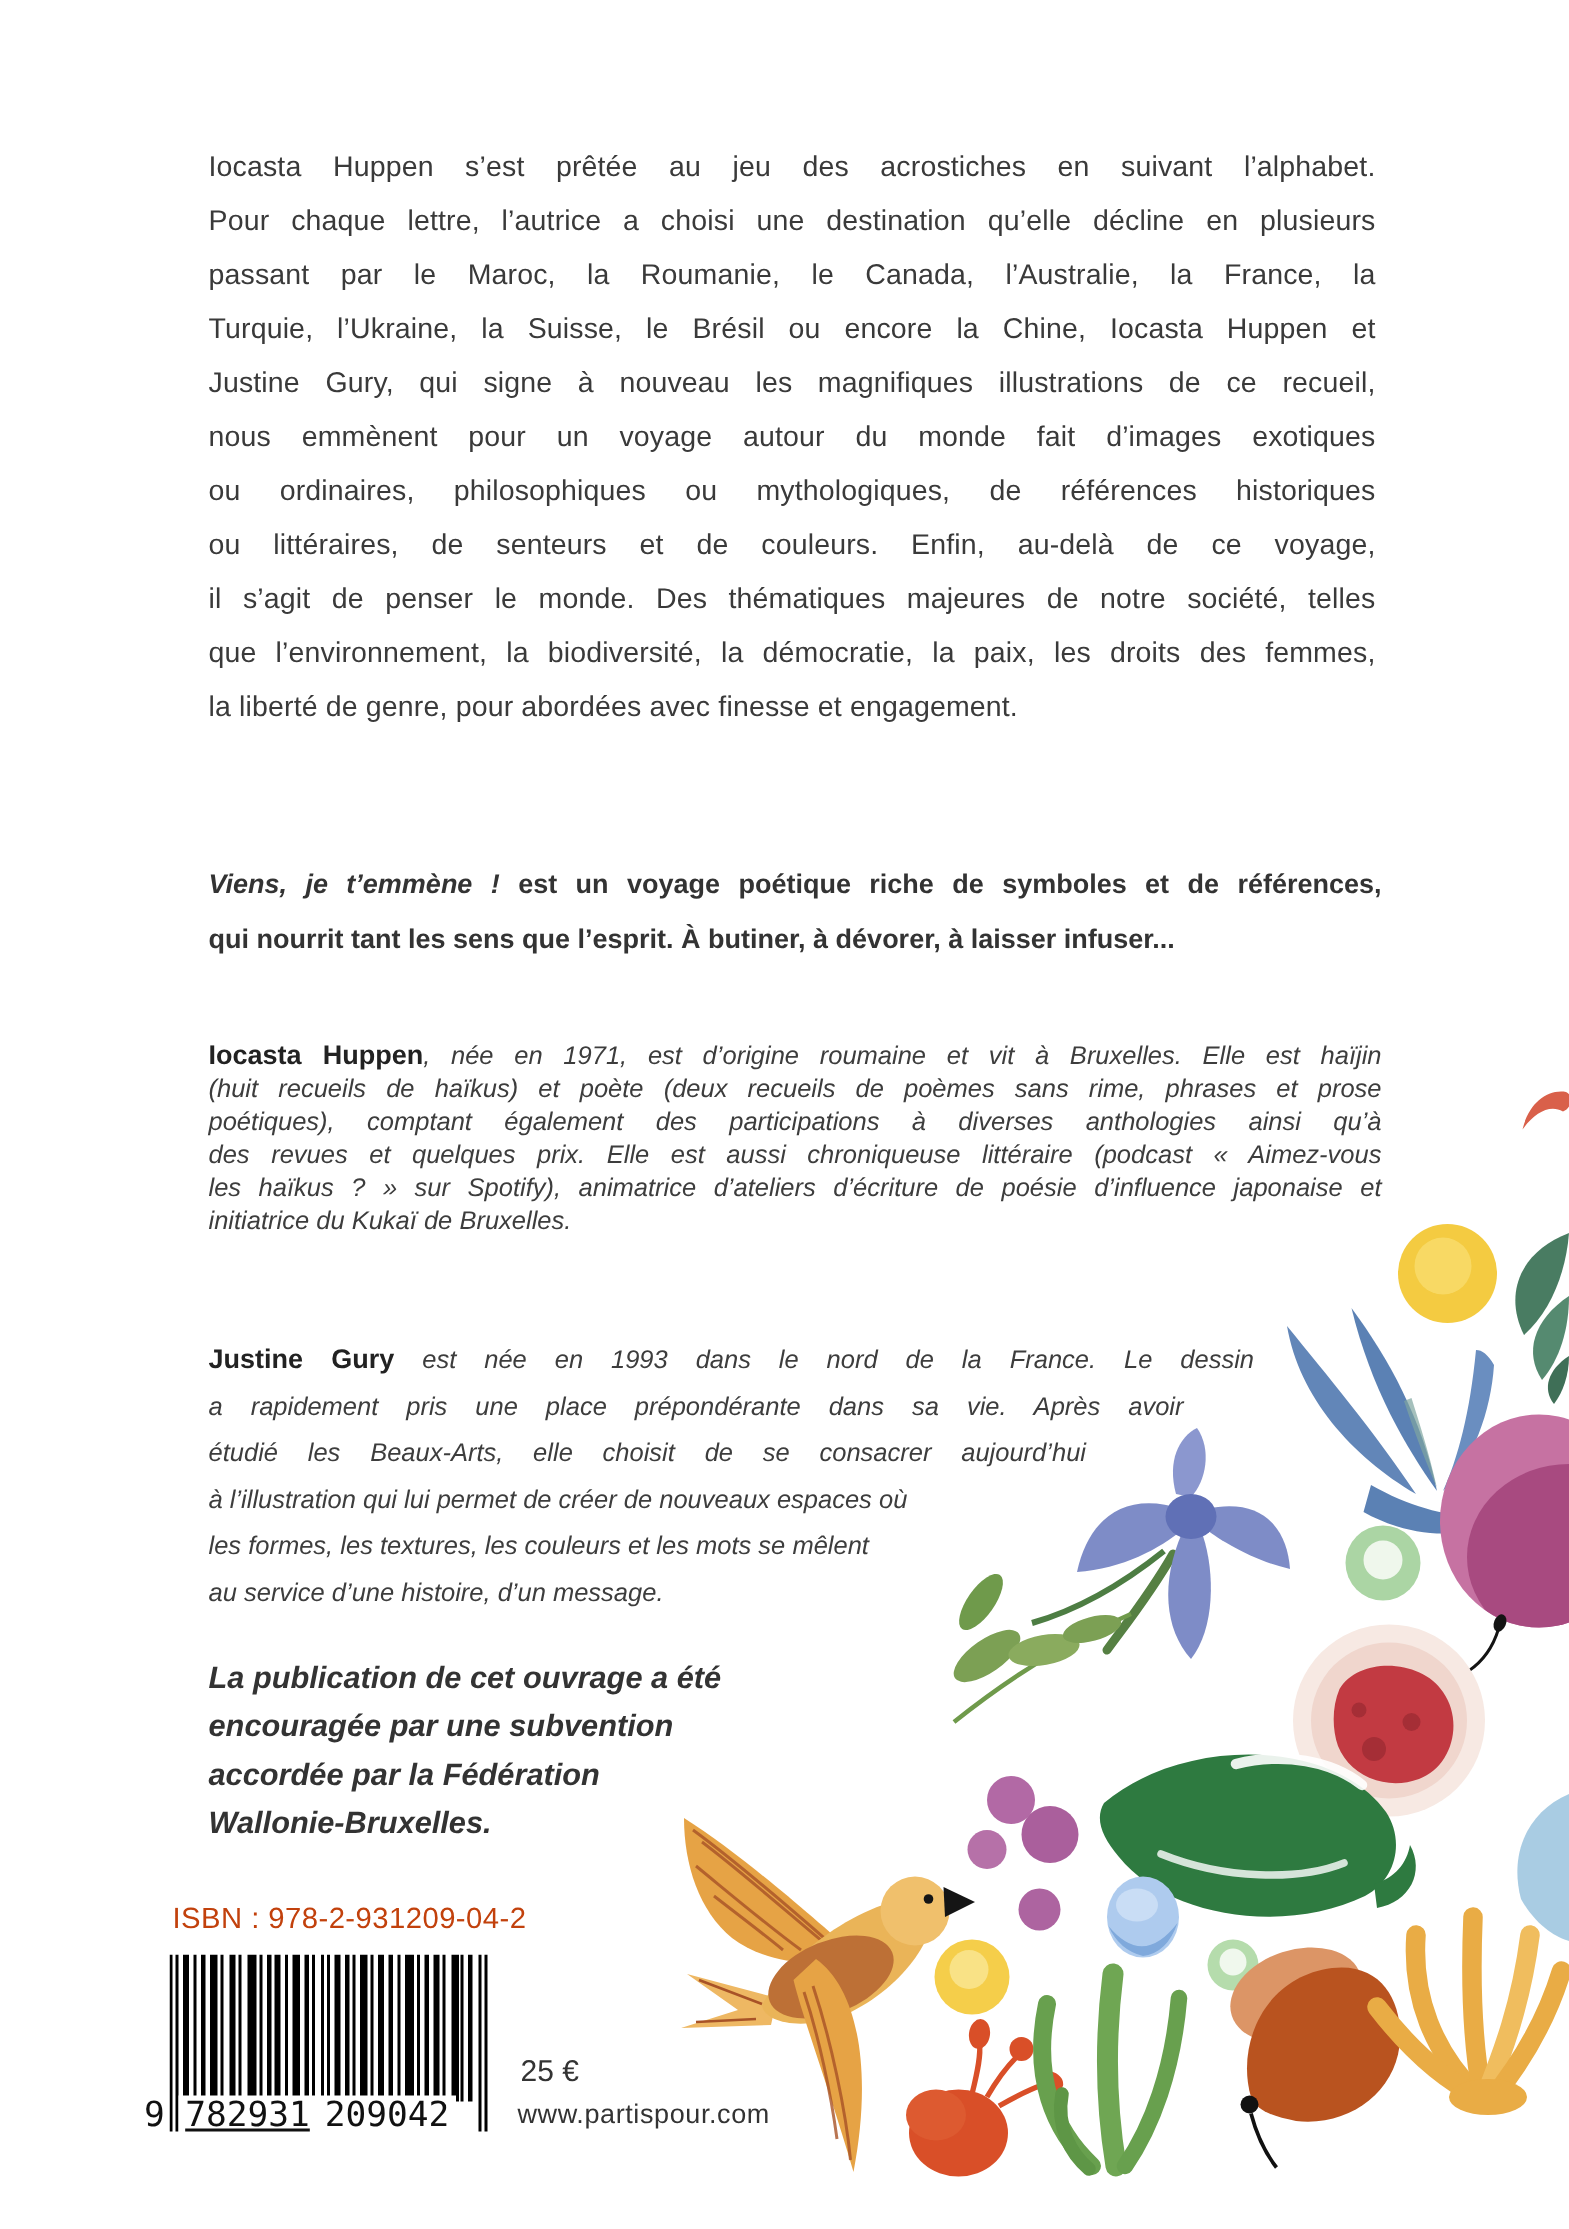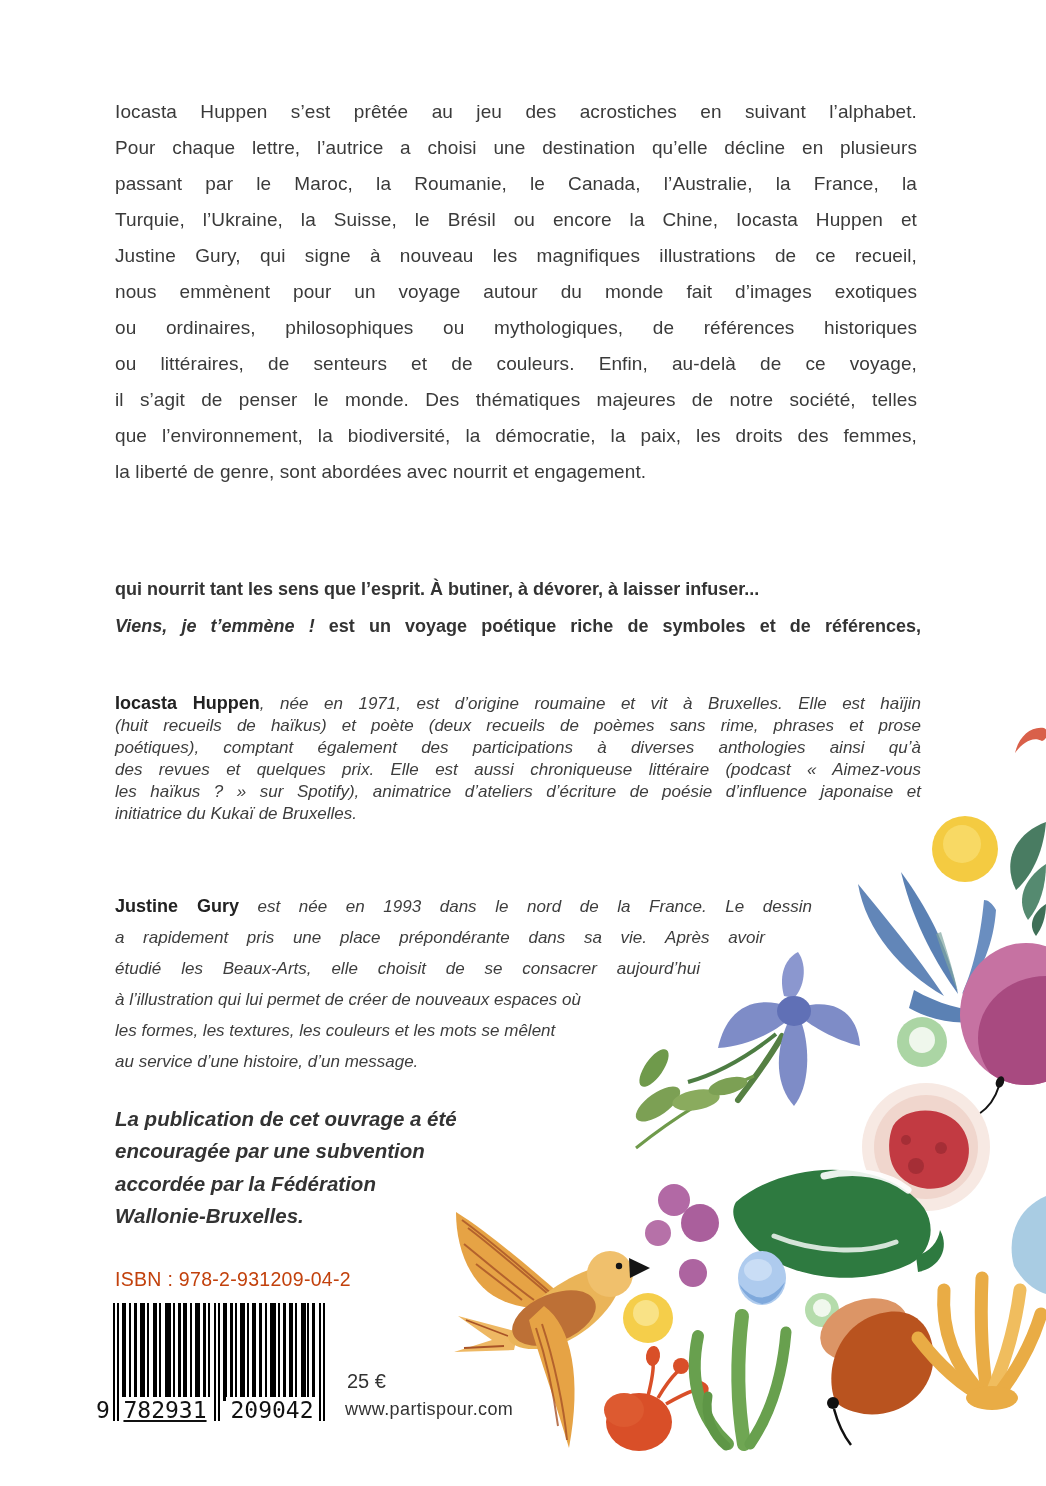--- a/index.html
+++ b/index.html
@@ -1,61 +1,61 @@
 <!DOCTYPE html>
 <html><head>
 <meta charset="utf-8">
 <style>
   html,body{margin:0;padding:0;}
   body{width:1046px;height:1486px;position:relative;background:#ffffff;overflow:hidden;
        font-family:"Liberation Sans",sans-serif;color:#3a3a3a;}
   .block{position:absolute;}
-  .line{white-space:nowrap;}
+  .line{white-space:nowrap;margin-left:24px;}
   .j{text-align:justify;text-align-last:justify;white-space:normal;}
   .intro{left:115px;top:94px;width:802px;font-size:19px;line-height:36px;letter-spacing:.1px;}
   .tagline{left:115px;top:571px;width:806px;font-size:18px;line-height:36.5px;font-weight:700;color:#333;}
   .tagline .title{font-style:italic;}
   .bio{font-size:17px;font-style:italic;color:#3d3d3d;}
   .bio strong{font-style:normal;font-weight:700;color:#222;font-size:18px;}
   .bio-a{left:115px;top:692px;width:806px;line-height:22px;}
   .bio-b{left:115px;top:891px;width:720px;line-height:31px;}
   .funding{left:115px;top:1103px;width:420px;font-size:20.5px;line-height:32.4px;
            font-weight:700;font-style:italic;color:#333;}
   .isbn{left:115px;top:1268px;font-size:19.5px;color:#c2410c;letter-spacing:.3px;}
   .barcode{left:95px;top:1303px;width:240px;height:134px;}
   .barcode svg{position:absolute;left:18px;top:0;}
   .bc-digit{position:absolute;font-family:"DejaVu Sans Mono",monospace;font-size:23px;color:#111;
             background:#fff;top:94px;text-align:center;}
   .bc-lead{left:0;width:16px;background:transparent;}
   .bc-left{left:24px;width:92px;text-decoration:underline;}
-  .bc-right{left:131px;width:92px;text-align:center;}
+  .bc-right{left:117px;width:92px;text-align:center;}
   .price{left:347px;top:1345px;font-size:20px;color:#333;margin-top:25px;}
   .website{left:345px;top:1399px;font-size:18px;color:#333;letter-spacing:.4px;}
   .art{position:absolute;left:396px;top:696px;width:650px;height:790px;}
 </style>
 </head>
 <body>
 
 <div class="block intro">
   <div class="line j">Iocasta Huppen s’est prêtée au jeu des acrostiches en suivant l’alphabet.</div>
   <div class="line j">Pour chaque lettre, l’autrice a choisi une destination qu’elle décline en plusieurs</div>
   <div class="line j">passant par le Maroc, la Roumanie, le Canada, l’Australie, la France, la</div>
   <div class="line j">Turquie, l’Ukraine, la Suisse, le Brésil ou encore la Chine, Iocasta Huppen et</div>
   <div class="line j">Justine Gury, qui signe à nouveau les magnifiques illustrations de ce recueil,</div>
   <div class="line j">nous emmènent pour un voyage autour du monde fait d’images exotiques</div>
   <div class="line j">ou ordinaires, philosophiques ou mythologiques, de références historiques</div>
   <div class="line j">ou littéraires, de senteurs et de couleurs. Enfin, au-delà de ce voyage,</div>
   <div class="line j">il s’agit de penser le monde. Des thématiques majeures de notre société, telles</div>
   <div class="line j">que l’environnement, la biodiversité, la démocratie, la paix, les droits des femmes,</div>
-  <div class="line">la liberté de genre, sont abordées avec nourrit et engagement.</div>
+  <div class="line">la liberté de genre, pour abordées avec finesse et engagement.</div>
 </div>
 
 <div class="block tagline">
+  <div class="line j"><span class="title">Viens, je t’emmène !</span><span> est un voyage poétique riche de symboles et de références,</span></div>
   <div class="line">qui nourrit tant les sens que l’esprit. À butiner, à dévorer, à laisser infuser...</div>
-  <div class="line j"><span class="title">Viens, je t’emmène !</span><span> est un voyage poétique riche de symboles et de références,</span></div>
 </div>
 
 <div class="block bio bio-a">
   <div class="line j"><strong>Iocasta Huppen</strong><span>, née en 1971, est d’origine roumaine et vit à Bruxelles. Elle est haïjin</span></div>
   <div class="line j">(huit recueils de haïkus) et poète (deux recueils de poèmes sans rime, phrases et prose</div>
   <div class="line j">poétiques), comptant également des participations à diverses anthologies ainsi qu’à</div>
   <div class="line j">des revues et quelques prix. Elle est aussi chroniqueuse littéraire (podcast « Aimez-vous</div>
   <div class="line j">les haïkus ? » sur Spotify), animatrice d’ateliers d’écriture de poésie d’influence japonaise et</div>
   <div class="line">initiatrice du Kukaï de Bruxelles.</div>
 </div>

